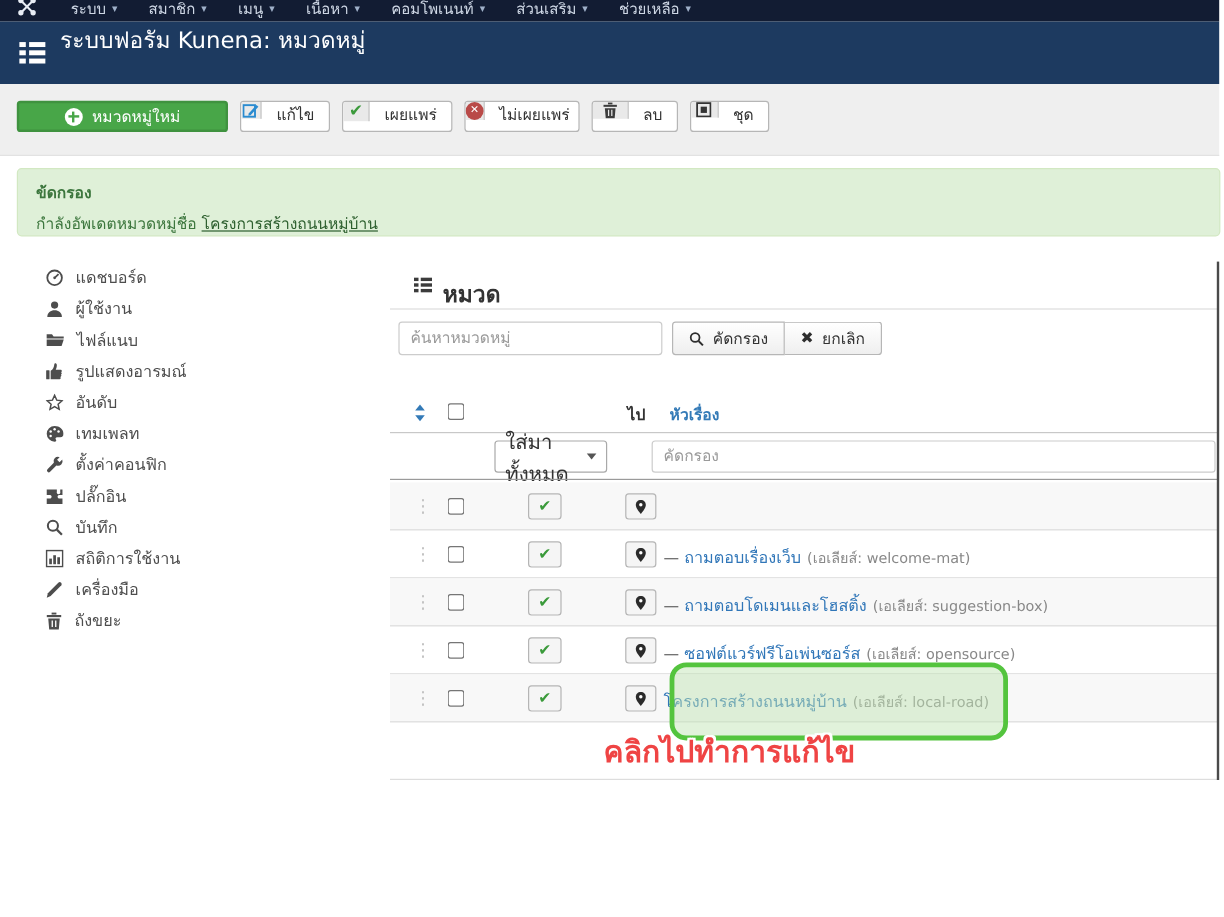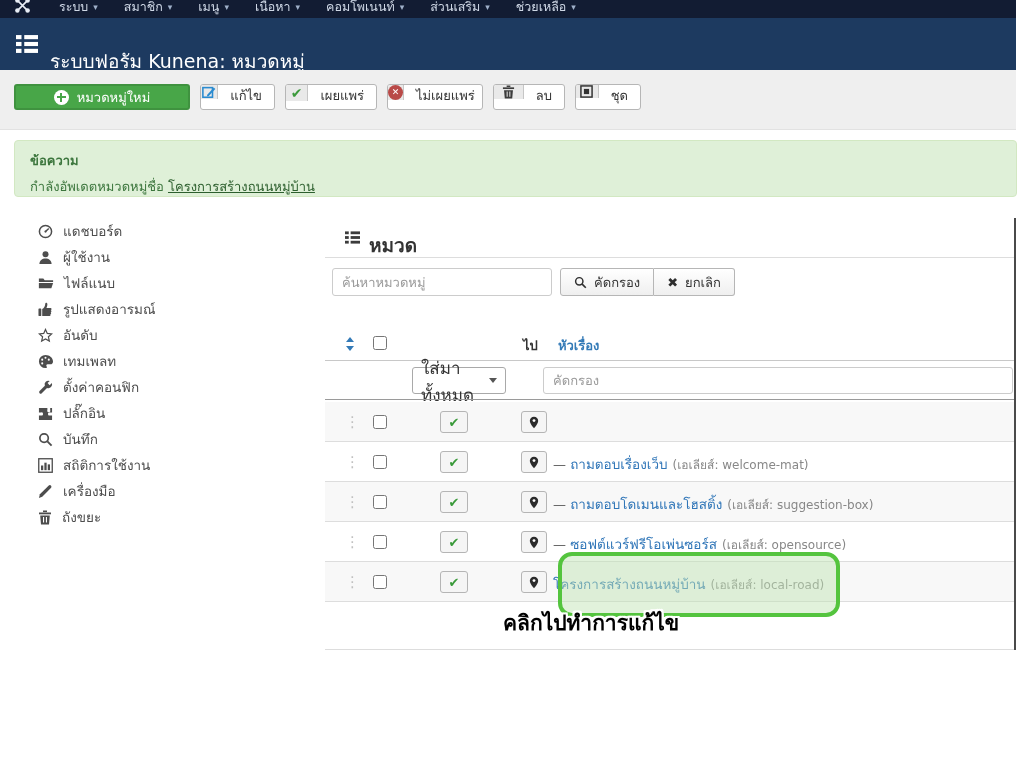--- a/index.html
+++ b/index.html
@@ -8,21 +8,21 @@
 
   
   .topbar { position:absolute; left:0; top:0; width:1016px; height:18px; background:#121c33; overflow:hidden; }
   .topbar-inner { position:absolute; left:14px; top:-3px; display:flex; align-items:center; gap:26px; color:#cfd8e6; }
   .top-menu-item { display:flex; align-items:center; gap:5px; font-size:12.5px; cursor:pointer; white-space:nowrap; }
   .caret { font-size:9px; color:#9fb0c9; }
 
   
   .pageheader { position:absolute; left:0; top:18px; width:1016px; height:52px; background:#1d3a60; }
   .pageheader .ph-icon { position:absolute; left:16px; top:15px; color:#fff; }
-  .pageheader h1 { position:absolute; left:50px; top:28px; font-size:19px; font-weight:400; color:#fff; white-space:nowrap; }
+  .pageheader h1 { position:absolute; left:50px; top:0; font-size:19px; font-weight:400; color:#fff; white-space:nowrap; }
 
   
   .toolbar { position:absolute; left:0; top:70px; width:1016px; height:60px; background:#efefef; border-bottom:1px solid #e2e2e2; }
   .toolbar-row { position:absolute; left:14px; top:14px; display:flex; gap:10px; }
   .btn { height:26px; display:inline-flex; align-items:flex-start; border:1px solid #b6b6b6; border-radius:3px; background:#fff; overflow:hidden; cursor:pointer; }
   .btn .ico { display:flex; align-items:center; justify-content:center; width:33px; background:#e9e9e9; border-right:1px solid #c6c6c6; }
   .btn .lbl { display:flex; align-items:center; padding:0 12px; font-size:13px; color:#333; white-space:nowrap; }
   .btn-success { background:#48a648; border-color:#3f923f; border-radius:3px; color:#fff; display:inline-flex; align-items:center; justify-content:center; gap:8px; padding:4px 26px; height:26px; width:176px; cursor:pointer; }
   .btn-success .lbl { color:#fff; font-size:13px; white-space:nowrap; }
   .plus-circle { width:15px; height:15px; background:#fff; border-radius:50%; position:relative; flex:0 0 auto; }
@@ -88,21 +88,21 @@
   .row-title { position:absolute; left:228px; top:11px; white-space:nowrap; }
   .row-title .pre { color:#555; }
   .row-title a { color:#3076b8; text-decoration:none; font-size:13.5px; cursor:pointer; }
   .row-title .alias { color:#888; font-size:12px; margin-left:5px; }
 
   
   .edge-line { position:absolute; left:1014px; top:218px; width:2px; height:432px; background:#4a4a4a; }
 
   
   .hl-box { position:absolute; left:558px; top:552px; width:282px; height:65px; border:4px solid #54c43e; border-radius:14px; background:rgba(193,228,180,0.48); pointer-events:none; }
-  .hl-label { position:absolute; left:503px; top:606px; font-size:21px; font-weight:700; color:#000000;
+  .hl-label { position:absolute; left:503px; top:606px; font-size:25px; font-weight:700; color:#ef4444;
     text-shadow:-2px -2px 0 #fff,2px -2px 0 #fff,-2px 2px 0 #fff,2px 2px 0 #fff,0 -2px 0 #fff,0 2px 0 #fff,-2px 0 0 #fff,2px 0 0 #fff; white-space:nowrap; }
 </style>
 </head>
 <body>
 
 <div class="topbar">
   <div class="topbar-inner">
     <span style="margin-right:2px;">
       <svg width="17" height="17" viewBox="0 0 16 16">
           <g fill="#e8edf5">
@@ -202,21 +202,21 @@
             <rect x="1" y="1" width="12" height="12" fill="none" stroke="#333" stroke-width="1.6"></rect>
             <rect x="4.2" y="4.2" width="5.6" height="5.6" fill="#333"></rect>
           </svg>
       </span>
       <span class="lbl">ชุด</span>
     </span>
   </div>
 </div>
 
 <div class="alert">
-  <div class="a-title">ข้อความ</div>
+  <div class="a-title">ข้ดกรอง</div>
   <div class="a-msg"><span>กำลังอัพเดตหมวดหมู่ชื่อ </span><a>โครงการสร้างถนนหมู่บ้าน</a></div>
 </div>
 
 <div class="sidebar">
   <div class="side-item">
     <svg width="15" height="15" viewBox="0 0 16 16">
         <circle cx="8" cy="8" r="6.5" fill="none" stroke="#4d4d4d" stroke-width="1.6"></circle>
         <path d="M8 8 L11.5 4.8" stroke="#4d4d4d" stroke-width="1.6"></path>
         <circle cx="8" cy="8" r="1.2" fill="#4d4d4d"></circle>
       </svg>

